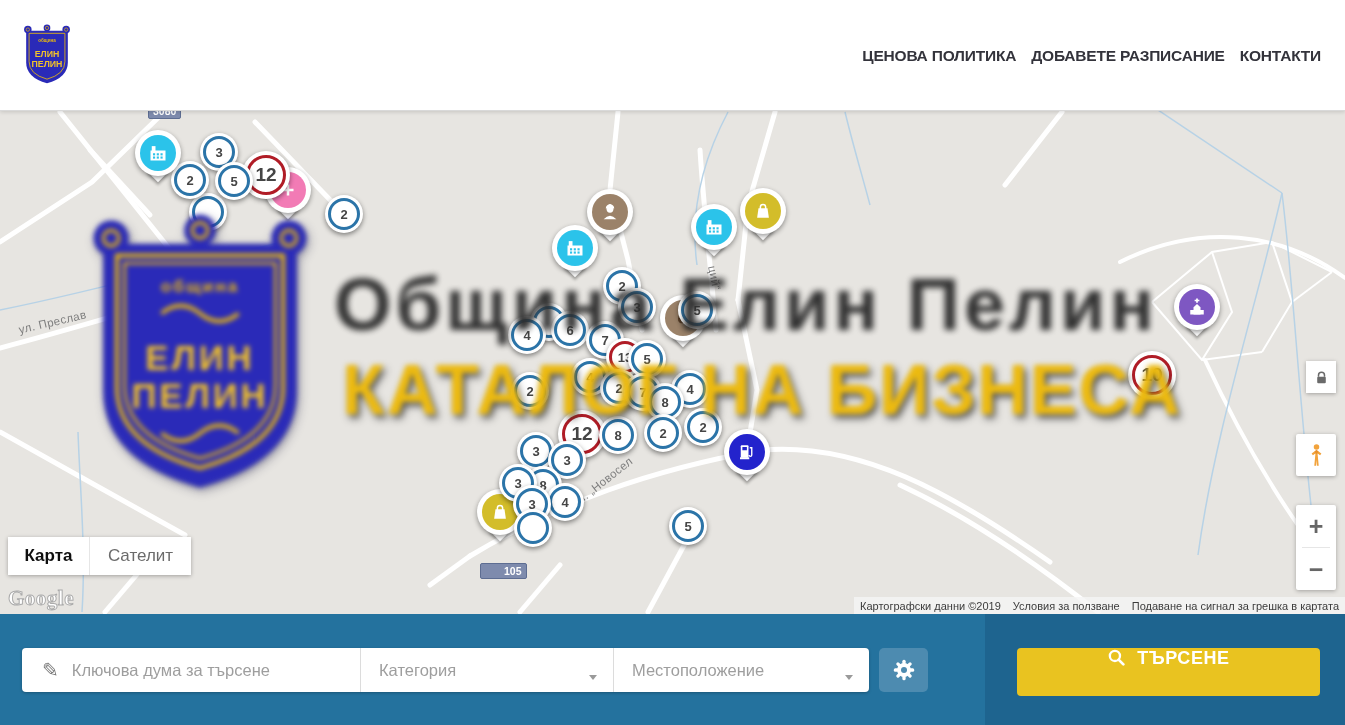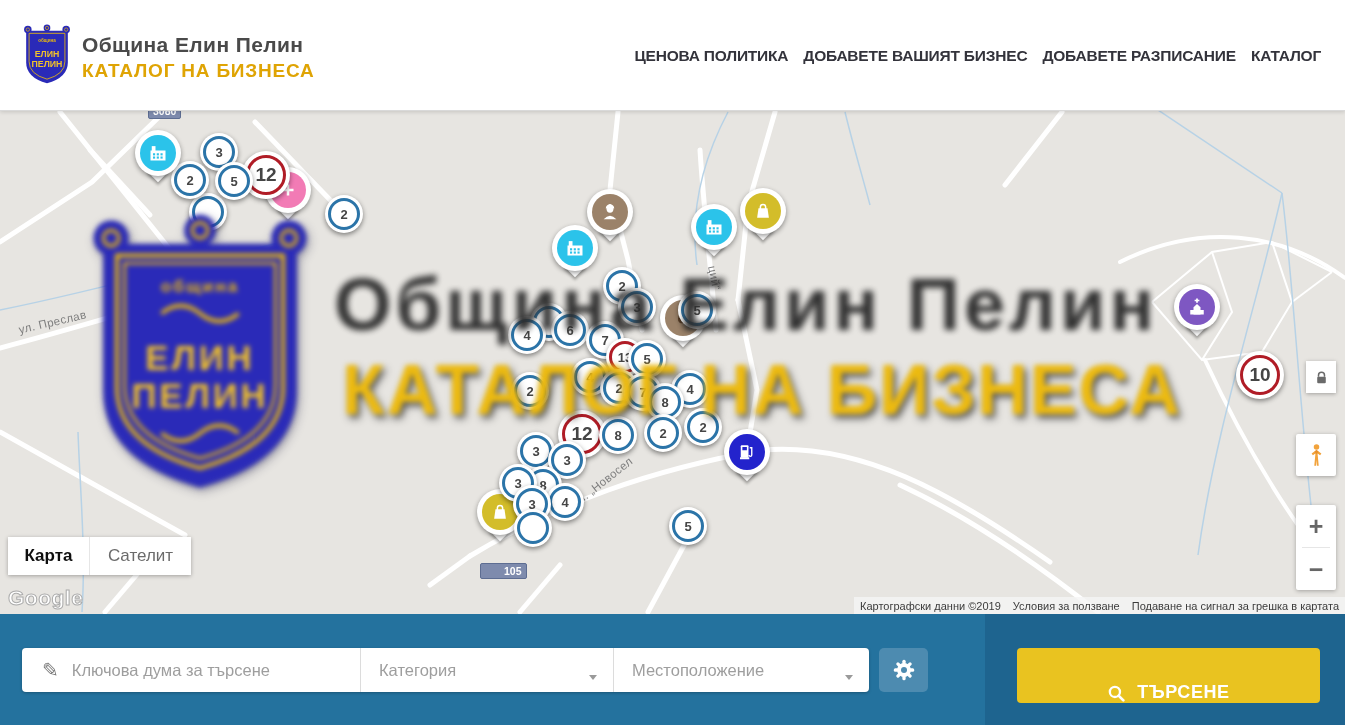--- a/index.html
+++ b/index.html
@@ -53,21 +53,21 @@
             text-shadow:3px 4px 6px rgba(35,35,35,.8); }
 
   
   .map-ui { position:absolute; inset:0; z-index:40; pointer-events:none; }
   .map-ui > * { pointer-events:auto; }
   .map-type { position:absolute; left:8px; top:537px; display:flex; box-shadow:0 1px 4px rgba(0,0,0,.3); }
   .mt-btn { height:38px; background:#fff; display:flex; align-items:center; justify-content:center; font-size:17px; cursor:pointer; }
   .mt-map { width:82px; font-weight:bold; color:#0f0f0f; border-right:1px solid #e6e6e6; }
   .mt-sat { width:101px; color:#6b6b6b; }
   .google-logo { position:absolute; left:8px; top:586px; font-size:21px; font-weight:bold; color:#fff;
-                 -webkit-text-stroke:1px #ababab; letter-spacing:.5px; cursor:pointer; }
+                 -webkit-text-stroke:1px #ababab; letter-spacing:.5px; cursor:pointer;font-family:Liberation Serif, serif; }
   .attribution { position:absolute; right:0; top:597px; height:17px; display:flex; align-items:center;
                  background:rgba(245,245,245,.8); font-size:11px; color:#3c3c3c; }
   .attribution span { padding:0 6px; white-space:nowrap; }
   .attr-link { cursor:pointer; }
   .ctrl-lock { position:absolute; left:1306px; top:361px; width:30px; height:32px; background:#fff;
                box-shadow:0 1px 4px rgba(0,0,0,.3); display:flex; align-items:center; justify-content:center; cursor:pointer; }
   .ctrl-pegman { position:absolute; left:1296px; top:434px; width:40px; height:42px; background:#fff; border-radius:2px;
                  box-shadow:0 1px 4px rgba(0,0,0,.3); display:flex; align-items:center; justify-content:center; cursor:pointer; }
   .ctrl-zoom { position:absolute; left:1296px; top:505px; width:40px; height:85px; background:#fff; border-radius:2px;
                box-shadow:0 1px 4px rgba(0,0,0,.3); display:flex; flex-direction:column; }
@@ -86,22 +86,22 @@
   .kw-input::placeholder { color:#9e9e9e; }
   .sep { width:1px; align-self:stretch; background:#dcdcdc; }
   .sec-select { display:flex; align-items:flex-end; justify-content:space-between; padding:0 16px 0 18px;
                 font-size:16.5px; color:#9e9e9e; cursor:pointer; }
   .sec-cat { width:252px; }
   .sec-loc { flex:1; }
   .caret { width:0; height:0; border-left:4.5px solid transparent; border-right:4.5px solid transparent;
            border-top:5.5px solid #9a9a9a; }
   .gear-btn { position:absolute; left:879px; top:34px; width:49px; height:44px; background:#4d8bb0; border-radius:5px;
               display:flex; align-items:center; justify-content:center; cursor:pointer; }
-  .search-btn { position:absolute; left:1017px; top:34px; width:303px; height:55px; background:#e9c320; border-radius:4px;
-                display:flex; align-items:flex-end; justify-content:center; gap:11px; cursor:pointer; }
+  .search-btn { position:absolute; left:1017px; top:34px; width:303px; height:48px; background:#e9c320; border-radius:4px;
+                display:flex; align-items:flex-start; justify-content:center; gap:11px; cursor:pointer; }
   .search-btn b { font-size:18px; font-weight:bold; color:#fff; letter-spacing:.6px; }
 </style>
 </head>
 <body>
 
 <div class="page">
 
   <div class="map-bg">
     <svg class="roads" width="1345" height="725" viewBox="0 0 1345 725">
       <g stroke="#ffffff" stroke-width="5" fill="none" stroke-linecap="round">
@@ -378,21 +378,21 @@
         <div class="head"></div>
         <div class="disc" style="background:#7e57c2">
           <svg width="20" height="20" viewBox="0 0 16 16" fill="#fff">
             <rect x="7.3" y="1.2" width="1.4" height="3.4"></rect>
             <rect x="6.1" y="2.2" width="3.8" height="1.2"></rect>
             <path d="M5.2 14 V8.2 L8 5.6 l2.8 2.6 V14 z"></path>
             <rect x="2.6" y="10.4" width="10.8" height="3.6"></rect>
           </svg>
         </div>
       </div>
-      <div class="cluster big" style="--ring: #b01c26; left: 1236px; top: 351px;">
+      <div class="cluster big" style="--ring: #b01c26; left: 1128px; top: 351px;">
         <span>10</span>
       </div>
     </div>
 
   <svg class="wm-shield" viewBox="0 0 120 148">
     <path d="M10 16 h100 v76 q0 36 -50 50 q-50 -14 -50 -50 z" fill="#2a2ab8"></path>
     <circle cx="14" cy="13" r="9" fill="#2a2ab8"></circle>
       <circle cx="106" cy="13" r="9" fill="#2a2ab8"></circle>
       <circle cx="60" cy="9" r="8" fill="#2a2ab8"></circle>
     <circle cx="14" cy="13" r="4" fill="none" stroke="#e8b80e" stroke-width="1.6"></circle>
@@ -447,29 +447,24 @@
         <circle cx="106" cy="13" r="9" fill="#2a2ab8"></circle>
         <circle cx="60" cy="9" r="8" fill="#2a2ab8"></circle>
       <circle cx="14" cy="13" r="4" fill="none" stroke="#e8b80e" stroke-width="1.6"></circle>
       <circle cx="106" cy="13" r="4" fill="none" stroke="#e8b80e" stroke-width="1.6"></circle>
       <circle cx="60" cy="9" r="4" fill="none" stroke="#e8b80e" stroke-width="1.6"></circle>
       <path d="M17 22 h86 v68 q0 30 -43 42 q-43 -12 -43 -42 z" fill="none" stroke="#e8b80e" stroke-width="2"></path>
       <text x="60" y="44" text-anchor="middle" font-size="11" font-weight="bold" fill="#e8b80e">община</text>
       <text x="60" y="80" text-anchor="middle" font-size="21" font-weight="bold" fill="#f0c12a">ЕЛИН</text>
       <text x="60" y="103" text-anchor="middle" font-size="21" font-weight="bold" fill="#f0c12a">ПЕЛИН</text>
     </svg>
-    <div class="brand">
-      <div class="brand-title">Община Елин Пелин</div>
-      <div class="brand-sub">КАТАЛОГ НА БИЗНЕСА</div>
-    </div>
     <div class="nav">
       <div class="nav-item">ЦЕНОВА ПОЛИТИКА</div>
-      <div class="nav-item">ДОБАВЕТЕ ВАШИЯТ БИЗНЕС</div>
       <div class="nav-item">ДОБАВЕТЕ РАЗПИСАНИЕ</div>
-      <div class="nav-item">КАТАЛОГ</div>
+      <div class="nav-item">КОНТАКТИ</div>
     </div>
   </div>
 
   <div class="bottombar">
     <div class="panel-right"></div>
     <div class="search-white">
       <div class="sec-keyword">
         <span class="pencil">✎</span>
         <input class="kw-input" type="text" placeholder="Ключова дума за търсене" style="">
       </div>

